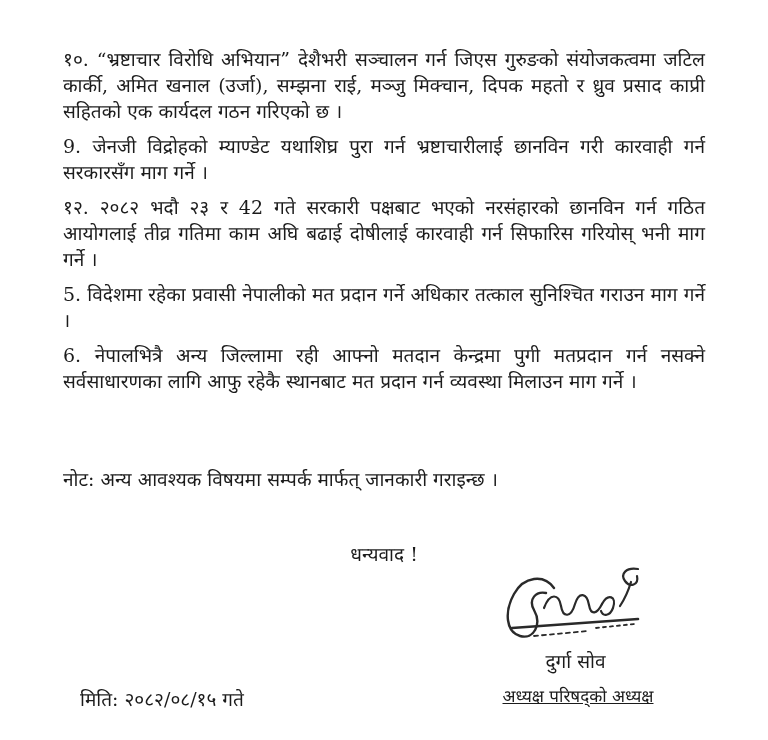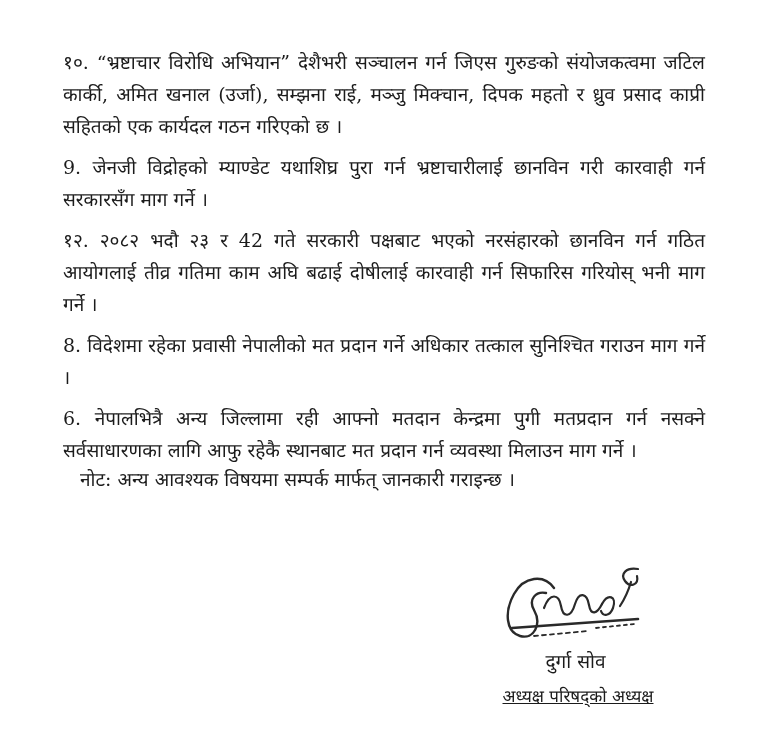--- a/index.html
+++ b/index.html
@@ -18,27 +18,27 @@
   }
   .content {
     position: absolute;
     left: 63px;
     top: 46px;
     width: 642px;
   }
   .content p {
     margin: 0 0 9px 0;
     font-size: 19px;
-    line-height: 32px;
+    line-height: 26px;
     text-align: justify;
     text-justify: inter-word;
   }
   .note {
     position: absolute;
-    left: 80px;
+    left: 63px;
     top: 466px;
     font-size: 19px;
     line-height: 26px;
     white-space: nowrap;
   }
   .thanks {
     position: absolute;
     left: 0;
     top: 541px;
     width: 100%;
@@ -80,41 +80,43 @@
 </style>
 </head>
 <body>
 
 <div class="page">
 
   <div class="content">
     <p>१०. “भ्रष्टाचार विरोधि अभियान” देशैभरी सञ्चालन गर्न जिएस गुरुङको संयोजकत्वमा जटिल कार्की, अमित खनाल (उर्जा), सम्झना राई, मञ्जु मिक्चान, दिपक महतो र ध्रुव प्रसाद काप्री सहितको एक कार्यदल गठन गरिएको छ ।</p>
     <p>9. जेनजी विद्रोहको म्याण्डेट यथाशिघ्र पुरा गर्न भ्रष्टाचारीलाई छानविन गरी कारवाही गर्न सरकारसँग माग गर्ने ।</p>
     <p>१२. २०८२ भदौ २३ र 42 गते सरकारी पक्षबाट भएको नरसंहारको छानविन गर्न गठित आयोगलाई तीव्र गतिमा काम अघि बढाई दोषीलाई कारवाही गर्न सिफारिस गरियोस् भनी माग गर्ने ।</p>
-    <p>8. विदेशमा रहेका प्रवासी नेपालीको मत प्रदान गर्ने अधिकार तत्काल सुनिश्चित गराउन माग गर्ने ।</p>
+    <p>5. विदेशमा रहेका प्रवासी नेपालीको मत प्रदान गर्ने अधिकार तत्काल सुनिश्चित गराउन माग गर्ने ।</p>
     <p>6. नेपालभित्रै अन्य जिल्लामा रही आफ्नो मतदान केन्द्रमा पुगी मतप्रदान गर्न नसक्ने सर्वसाधारणका लागि आफु रहेकै स्थानबाट मत प्रदान गर्न व्यवस्था मिलाउन माग गर्ने ।</p>
   </div>
 
   <div class="note">नोट: अन्य आवश्यक विषयमा सम्पर्क मार्फत् जानकारी गराइन्छ ।</div>
 
+  <div class="thanks">धन्यवाद !</div>
 
   <svg class="signature-svg" viewBox="0 0 165 85" fill="none" stroke="#2a2a2a" stroke-linecap="round" stroke-linejoin="round">
 
     <path stroke-width="2.4" d="M56,22 C46,8 26,10 16,28 C6,46 8,66 22,70 C36,74 44,58 36,44 C30,33 38,25 48,27"></path>
 
     <path stroke-width="2.2" d="M46,42 C52,26 61,28 63,40 C65,52 73,52 77,38 C81,25 89,27 91,39 C93,50 99,48 104,38"></path>
 
     <path stroke-width="2.2" d="M104,38 C110,27 119,30 115,42 C112,50 105,51 103,45"></path>
 
     <path stroke-width="2.2" d="M140,3 C128,1 122,8 127,15 C132,22 141,19 139,10 M133,16 C130,26 126,34 122,40"></path>
 
     <path stroke-width="2.6" d="M14,62 L140,53"></path>
 
     <path stroke-width="1.8" stroke-dasharray="4,4" d="M36,70 L90,65"></path>
     <path stroke-width="1.8" stroke-dasharray="3,4" d="M98,62 L136,58"></path>
   </svg>
 
   <div class="sig-name">दुर्गा सोव</div>
 
+  <div class="footer-date">मिति: २०८२/०८/१५ गते</div>
 
   <div class="footer-designation">अध्यक्ष परिषद्को अध्यक्ष</div>
 
 </div>
 
 </body></html>

